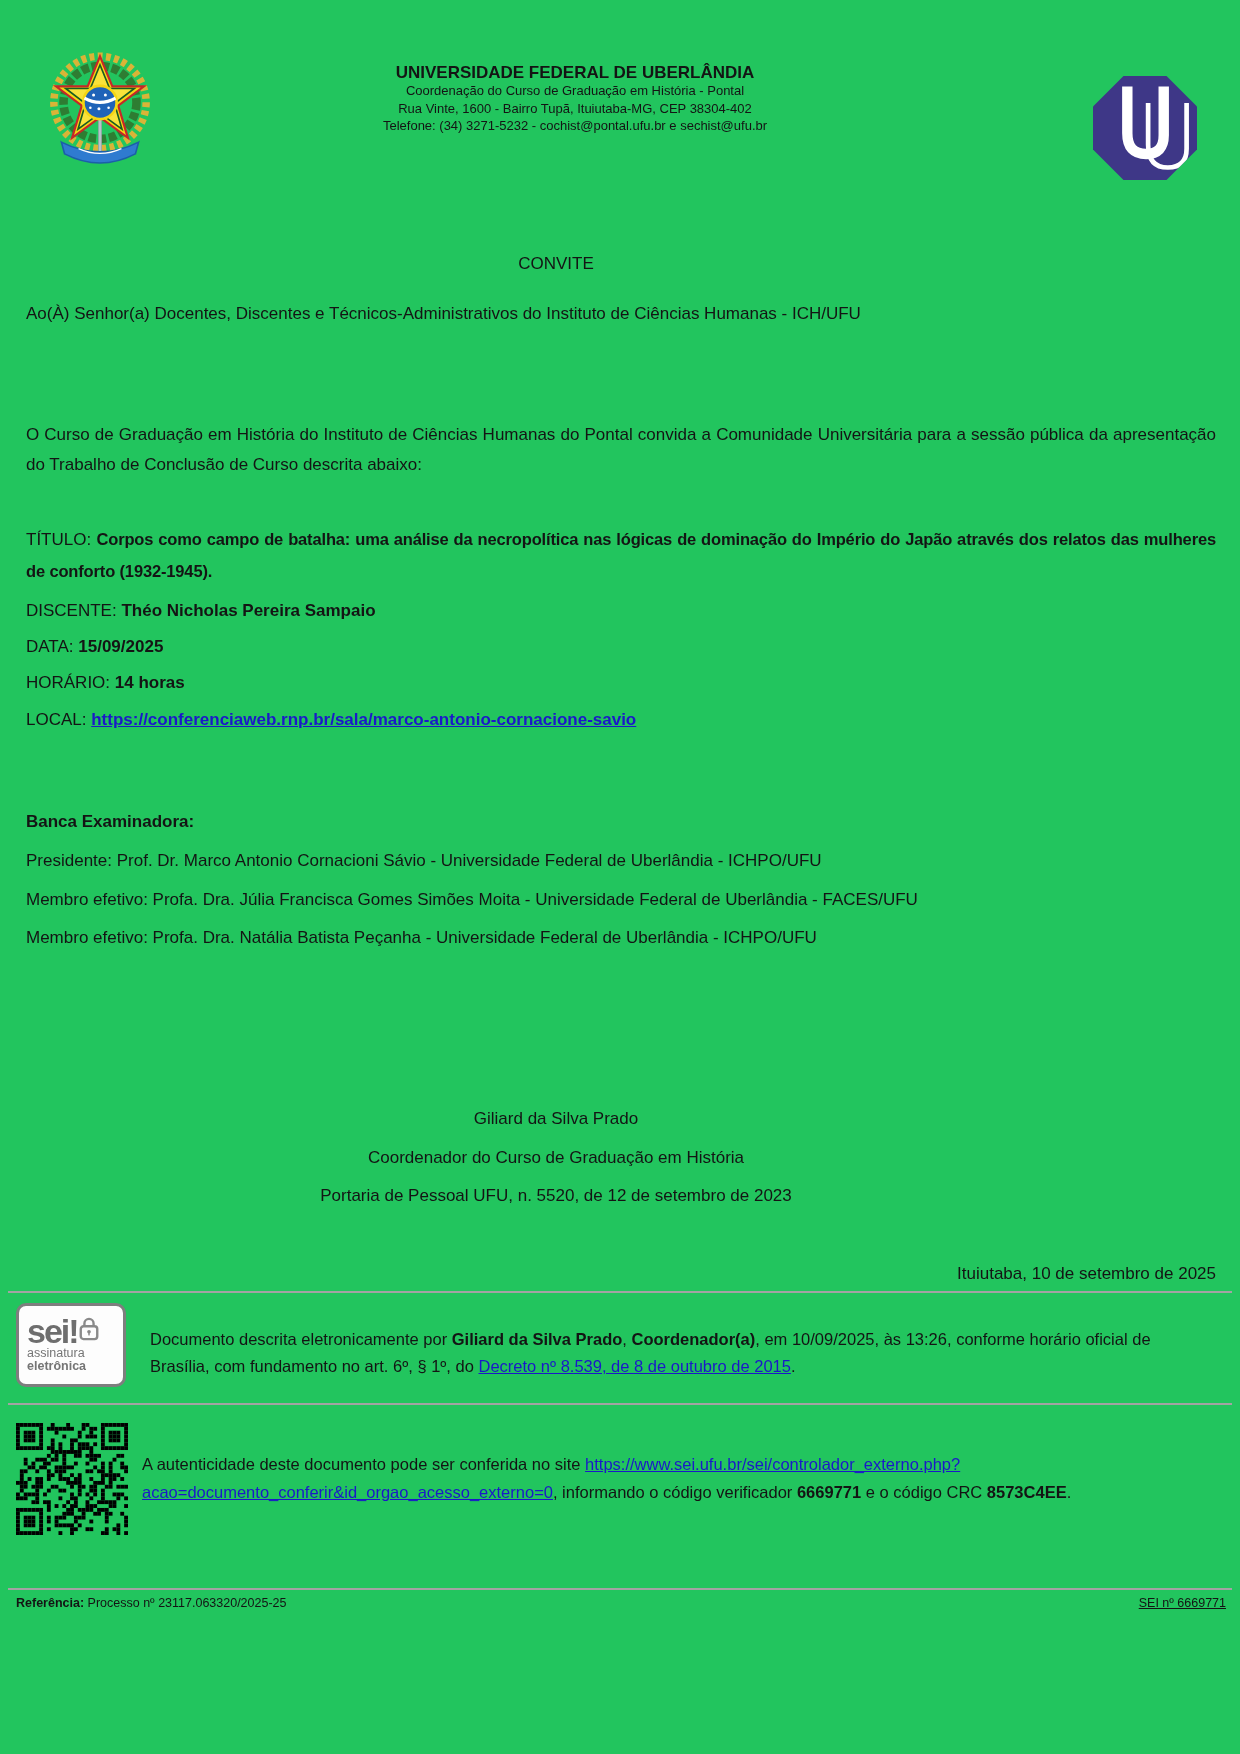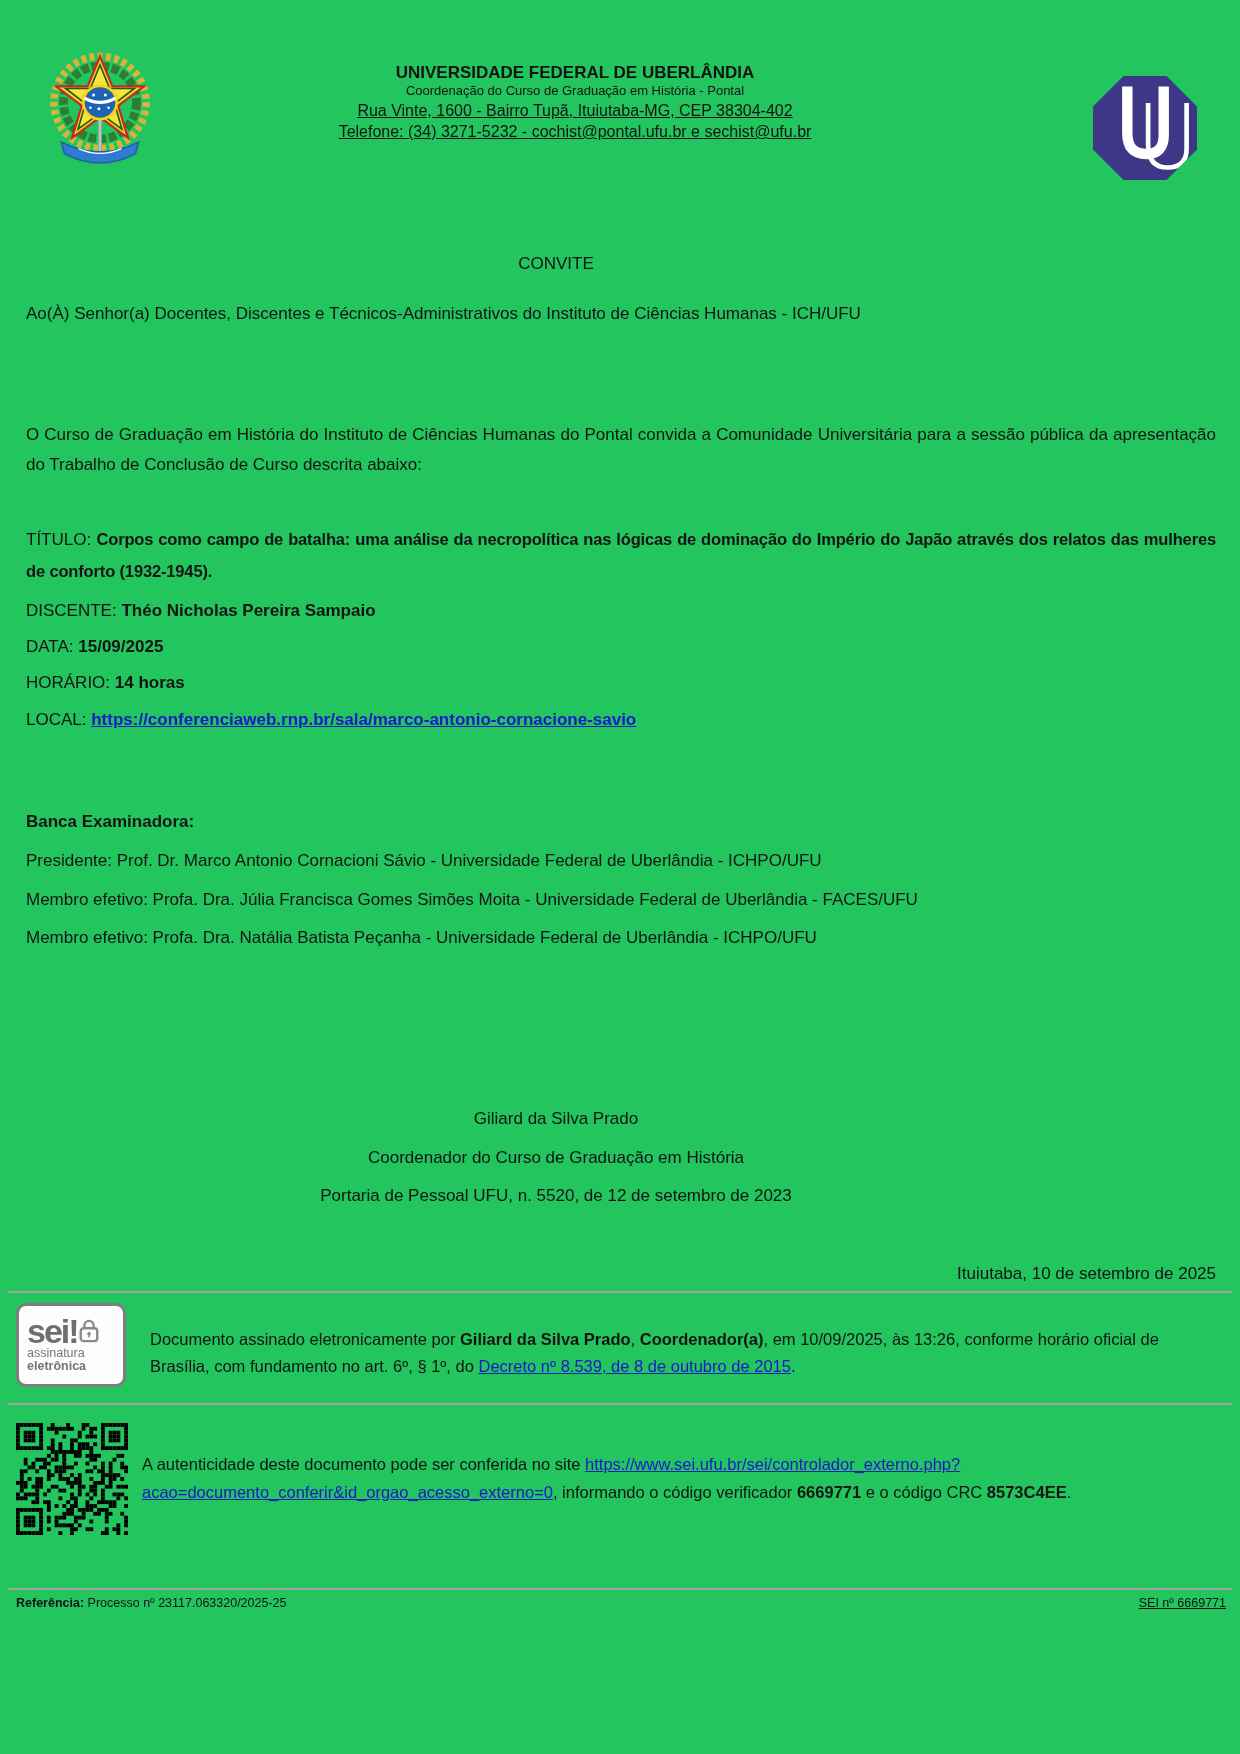--- a/index.html
+++ b/index.html
@@ -10,21 +10,21 @@
     font-family:"Liberation Sans", sans-serif;
     color:#141414;
     font-size:17px;
     overflow:hidden;
   }
   .abs{position:absolute;}
   
   .hdr-center{left:195px;top:62px;width:760px;text-align:center;line-height:1.25;}
   .hdr-university{font-weight:bold;font-size:17px;}
   .hdr-dept{font-size:13px;}
-  .hdr-small{font-size:16px;line-height:1.35;text-decoration:underline;}
+  .hdr-small{font-size:13px;line-height:1.35;}
   
   .centerline{left:26px;width:1060px;text-align:center;}
   .bodyline{left:26px;right:24px;}
   .just{text-align:justify;}
   .label{font-weight:normal;}
   .value-bold{font-weight:bold;}
   .title-value{font-weight:bold;font-size:16.5px;letter-spacing:-0.15px;}
   a.doc-link{color:#1b18c9;text-decoration:underline;cursor:pointer;}
   a.local-link{font-weight:bold;}
   .sign-center{left:26px;width:1060px;text-align:center;line-height:38.5px;}
@@ -33,21 +33,21 @@
   
   .rule{left:8px;right:8px;border-top:2px solid #a3a3a3;height:0;}
   
   .sei-badge{
     left:16px;top:1303px;width:110px;height:84px;
     border:3px solid #7e7e7e;border-radius:10px;
     background:#fdfdfd;
     display:flex;flex-direction:column;justify-content:center;
     padding:2px 8px;box-sizing:border-box;
   }
-  .sei-row{display:flex;align-items:center;gap:0;}
+  .sei-row{display:flex;align-items:flex-start;gap:0;}
   .sei-word{font-weight:bold;font-size:34px;color:#6e6e6e;letter-spacing:-2px;line-height:0.9;}
   .sei-sub{font-size:12.5px;color:#757575;line-height:1.1;}
   .sei-sub.b{font-weight:bold;}
   .sig-text{left:150px;top:1326px;width:1015px;font-size:16.5px;line-height:27px;}
   .sig-text p{margin:0;}
   
   .qr{left:16px;top:1420px;}
   .verif-text{left:142px;top:1450px;width:1062px;font-size:16.5px;line-height:28px;}
   .verif-text a{overflow-wrap:anywhere;}
   
@@ -149,21 +149,21 @@
           <circle cx="12" cy="17" r="2" fill="#8a8a8a"></circle>
           <rect x="11.2" y="17" width="1.6" height="4" fill="#8a8a8a"></rect>
         </svg>
       </span>
     </div>
     <div class="sei-sub">assinatura</div>
     <div class="sei-sub b">eletrônica</div>
   </div>
 
   <div class="abs sig-text">
-    <p><span>Documento assinado eletronicamente por </span><strong>Giliard da Silva Prado</strong><span>, </span><strong>Coordenador(a)</strong><span>, em 10/09/2025, às 13:26, conforme horário oficial de Brasília, com fundamento no art. 6º, § 1º, do </span><a class="doc-link" href="#">Decreto nº 8.539, de 8 de outubro de 2015</a><span>.</span></p>
+    <p><span>Documento descrita eletronicamente por </span><strong>Giliard da Silva Prado</strong><span>, </span><strong>Coordenador(a)</strong><span>, em 10/09/2025, às 13:26, conforme horário oficial de Brasília, com fundamento no art. 6º, § 1º, do </span><a class="doc-link" href="#">Decreto nº 8.539, de 8 de outubro de 2015</a><span>.</span></p>
   </div>
 
   <div class="abs rule" style="top:1403px;"></div>
 
   <div class="abs qr">
     <svg id="qr-svg" viewBox="0 0 128 128" width="112" height="118" fill="#000000">
         <rect x="0.00" y="0.00" width="4.41" height="4.41"></rect>
         <rect x="4.41" y="0.00" width="4.41" height="4.41"></rect>
         <rect x="8.83" y="0.00" width="4.41" height="4.41"></rect>
         <rect x="13.24" y="0.00" width="4.41" height="4.41"></rect>

